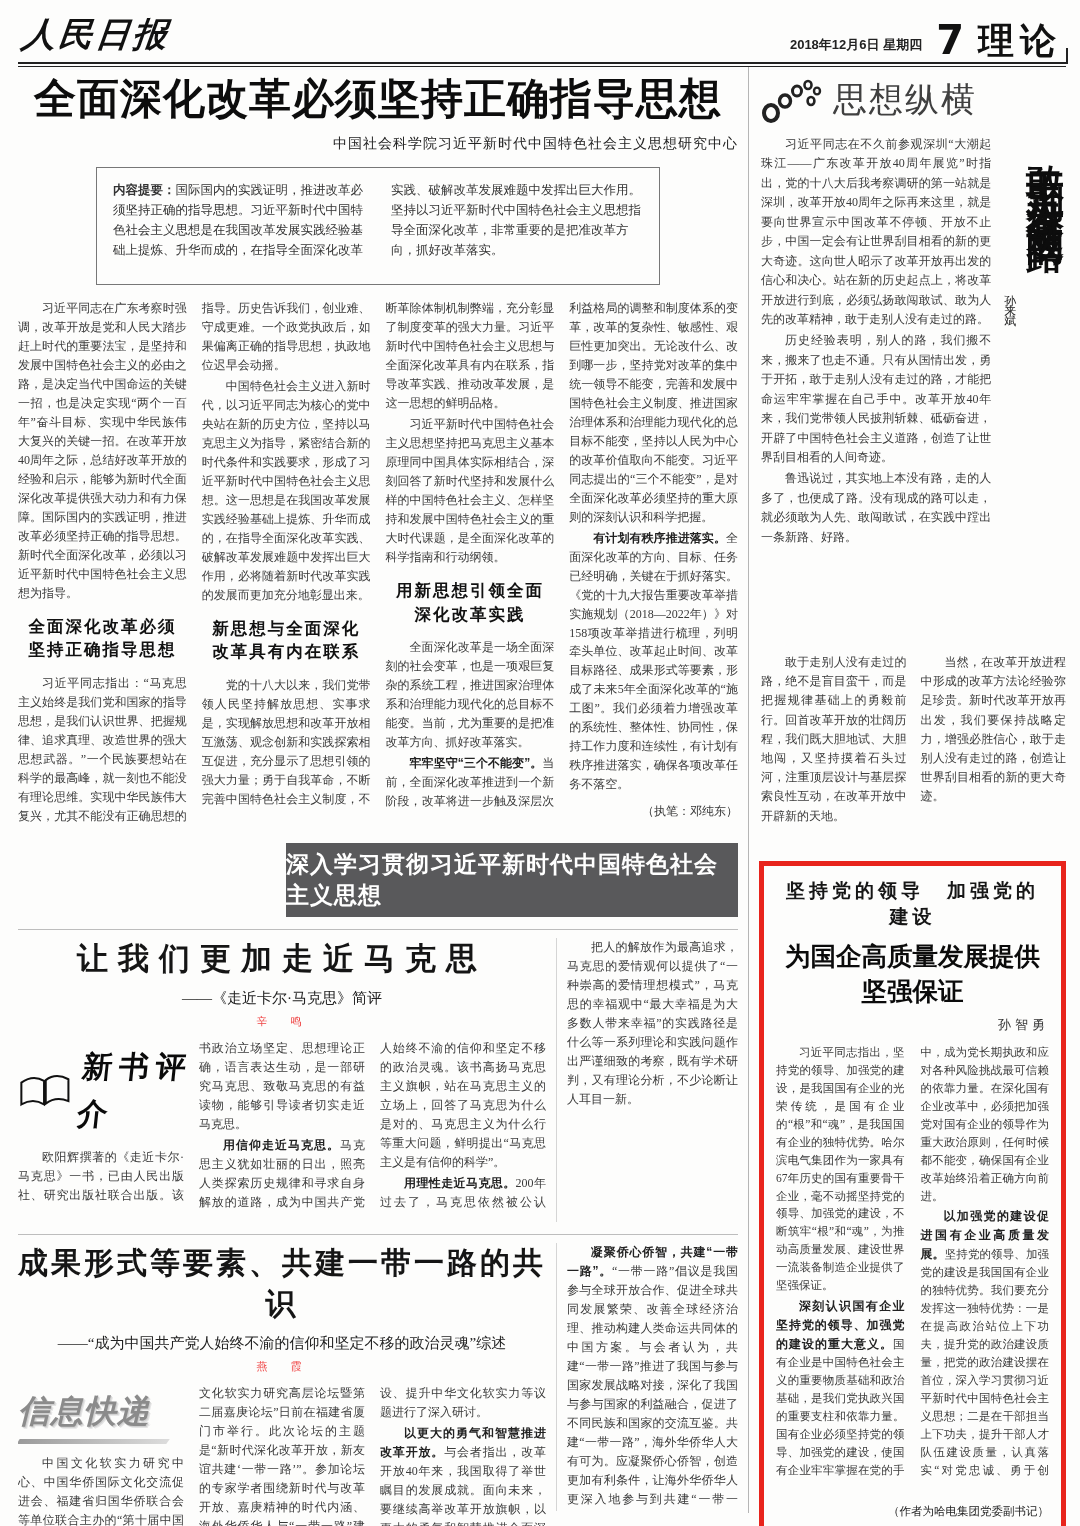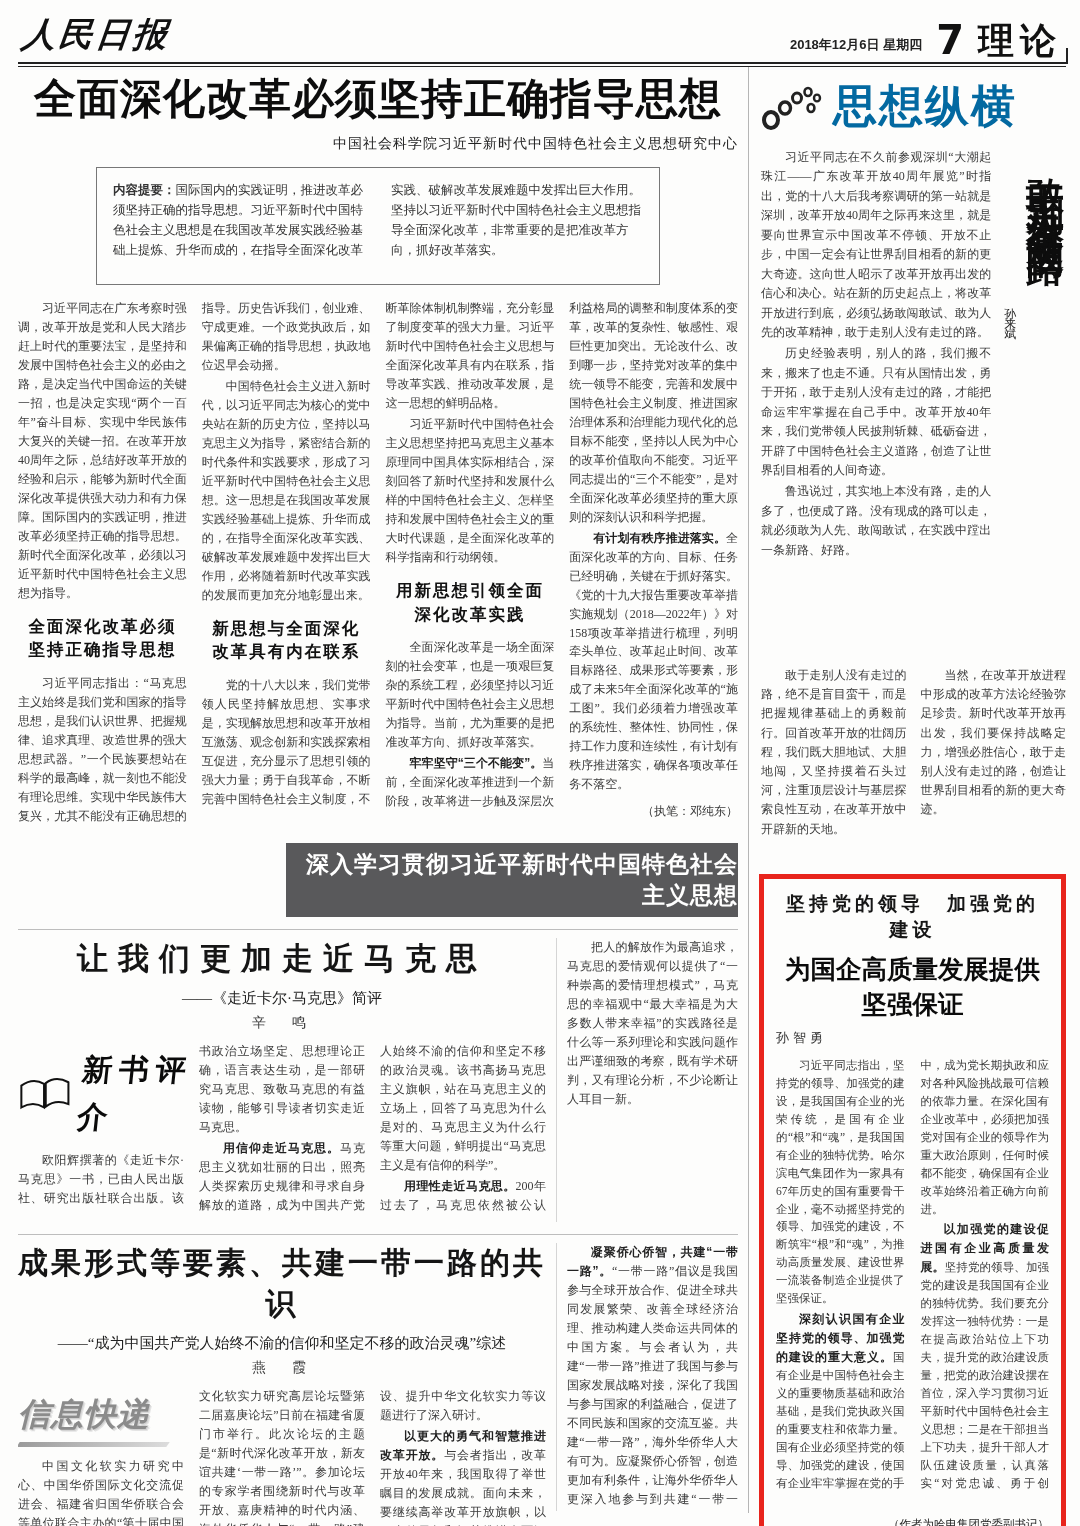--- a/index.html
+++ b/index.html
@@ -30,54 +30,54 @@
   .main-org { text-align:right; font-size:14px; color:#222; margin:12px 0 14px; letter-spacing:1px; }
   .abstract { margin:0 78px; border:1px solid #777; padding:12px 16px; column-count:2; column-gap:26px; font-size:12.5px; line-height:1.6; color:#333; height:118px; overflow:hidden; }
   .abstract b { font-family:"Liberation Sans",sans-serif; }
   .main-body { margin-top:14px; column-count:4; column-gap:15px; height:532px; overflow:hidden; font-size:12px; line-height:1.58; color:#3a3a3a; text-align:justify; }
   .main-body p, .art-body p, .sx-text p, .sx-bottom p, .soe-body p, .art-side p { text-indent:2em; margin-bottom:2px; }
   .colhead { font-family:"Liberation Sans",sans-serif; font-weight:bold; font-size:16.5px; color:#111; text-align:center; line-height:1.45; margin:12px 6px; text-indent:0; letter-spacing:2px; }
   .lead { font-weight:bold; color:#222; font-family:"Liberation Sans",sans-serif; font-size:12px; }
   .sign { text-align:right; margin-top:8px; font-size:12px; }
 
   
-  .banner { margin:12px 0 0 268px; width:452px; background:#59595b; color:#fff; font-family:"Liberation Sans",sans-serif; font-weight:bold; font-size:23px; letter-spacing:1px; text-align:right; padding:6px 0; }
+  .banner { margin:12px 0 0 268px; width:452px; background:#59595b; color:#fff; font-family:"Liberation Sans",sans-serif; font-weight:bold; font-size:23px; letter-spacing:1px; text-align:left; padding:6px 0; }
 
   
   .art-sec { margin-top:12px; border-top:1px solid #bdbdbd; padding-top:8px; display:flex; }
   .art-main { flex:1; padding-right:10px; }
   .art-side { width:182px; border-left:1px solid #d5d5d5; padding-left:10px; font-size:12px; line-height:1.58; color:#3a3a3a; text-align:justify; overflow:hidden; }
   .art-h2 { font-weight:900; font-size:31px; text-align:center; letter-spacing:10px; color:#151515; }
   .art-sub { text-align:center; font-size:15px; margin:9px 0 6px; color:#222; }
-  .art-author { text-align:center; font-size:14px; letter-spacing:6px; margin-bottom:10px; color:#404040; }
+  .art-author { text-align:center; font-size:11px; letter-spacing:6px; margin-bottom:10px; color:#ef4444; }
   .art-body { column-count:3; column-gap:15px; overflow:hidden; font-size:12px; line-height:1.58; color:#3a3a3a; text-align:justify; }
   .marx-body { height:178px; }
   .forum-body { height:158px; }
 
   .logo-book { display:flex; align-items:center; gap:8px; margin:4px 0 10px; }
   .logo-book .txt { font-family:"Liberation Sans",sans-serif; font-weight:900; font-size:30px; color:#0a0a0a; transform:skewX(-6deg); letter-spacing:1px; }
   .logo-info { margin:2px 0 10px; position:relative; }
   .logo-info .txt { font-family:"Liberation Sans",sans-serif; font-weight:900; font-style:italic; font-size:32px; letter-spacing:1px; color:#8b8b8b; text-shadow:1px 1px 0 #cfcfcf,2px 2px 0 #e4e4e4; }
   .logo-info .bars { height:5px; width:150px; background:linear-gradient(90deg,#9a9a9a,#dcdcdc); transform:skewX(-35deg); margin-top:2px; }
 
   
   .sx { padding-top:10px; }
   .sx-head { display:flex; align-items:center; gap:10px; }
-  .sx-title { font-family:"Liberation Sans",sans-serif; font-weight:700; font-size:44px; color:#0369a1; letter-spacing:2px; }
+  .sx-title { font-family:"Liberation Sans",sans-serif; font-weight:400; font-size:34px; color:#404040; letter-spacing:2px; }
   .sx-mid { display:flex; margin-top:12px; height:508px; overflow:hidden; }
   .sx-text { flex:1; font-size:12px; line-height:1.62; color:#3a3a3a; text-align:justify; padding-right:8px; overflow:hidden; }
   .sx-author { writing-mode:vertical-rl; font-size:12px; letter-spacing:10px; color:#222; margin:150px 2px 0 2px; }
   .sx-vert { writing-mode:vertical-rl; font-size:38px; font-weight:600; color:#0d0d0d; letter-spacing:7px; line-height:1.15; margin-left:2px; }
   .sx-bottom { column-count:2; column-gap:14px; height:196px; overflow:hidden; margin-top:10px; font-size:12px; line-height:1.6; color:#3a3a3a; text-align:justify; }
 
   
   .soe { position:relative; margin-top:12px; margin-left:-2px; border:5px solid #e8241c; height:729px; padding:12px 12px 46px; }
   .soe-kicker { text-align:center; font-weight:bold; font-size:19px; letter-spacing:4px; color:#161616; }
   .soe-headline { text-align:center; font-family:"Liberation Sans",sans-serif; font-weight:900; font-size:25.5px; color:#0b0b0b; margin:9px 0 7px; }
-  .soe-author { text-align:left; font-size:13px; letter-spacing:4px; color:#333; margin-bottom:10px; }
+  .soe-author { text-align:right; font-size:13px; letter-spacing:4px; color:#333; margin-bottom:10px; }
   .soe-body { column-count:2; column-gap:16px; height:452px; overflow:hidden; font-size:11.5px; line-height:1.56; color:#3a3a3a; text-align:justify; }
   .soe-sign { text-align:right; font-size:11.5px; margin-top:8px; color:#222; }
   .soe-logo { position:absolute; right:-5px; bottom:-5px; background:#4c1d95; padding:5px 16px 7px; }
   .soe-logo .txt { font-family:"Liberation Sans",sans-serif; font-weight:900; font-style:italic; font-size:28px; letter-spacing:2px; color:#f4f1ee; text-shadow:1px 1px 0 #b51b14,2px 2px 0 #8f120d; }
 </style>
 </head>
 <body>
 
 <div class="sheet">
 
@@ -103,21 +103,21 @@
         </div>
         <div class="main-body">
           <p>习近平同志在广东考察时强调，改革开放是党和人民大踏步赶上时代的重要法宝，是坚持和发展中国特色社会主义的必由之路，是决定当代中国命运的关键一招，也是决定实现“两个一百年”奋斗目标、实现中华民族伟大复兴的关键一招。在改革开放40周年之际，总结好改革开放的经验和启示，能够为新时代全面深化改革提供强大动力和有力保障。国际国内的实践证明，推进改革必须坚持正确的指导思想。新时代全面深化改革，必须以习近平新时代中国特色社会主义思想为指导。</p>
           <div class="colhead">全面深化改革必须坚持正确指导思想</div>
           <p>习近平同志指出：“马克思主义始终是我们党和国家的指导思想，是我们认识世界、把握规律、追求真理、改造世界的强大思想武器。”一个民族要想站在科学的最高峰，就一刻也不能没有理论思维。实现中华民族伟大复兴，尤其不能没有正确思想的指导。历史告诉我们，创业难、守成更难。一个政党执政后，如果偏离正确的指导思想，执政地位迟早会动摇。</p>
           <p>中国特色社会主义进入新时代，以习近平同志为核心的党中央站在新的历史方位，坚持以马克思主义为指导，紧密结合新的时代条件和实践要求，形成了习近平新时代中国特色社会主义思想。这一思想是在我国改革发展实践经验基础上提炼、升华而成的，在指导全面深化改革实践、破解改革发展难题中发挥出巨大作用，必将随着新时代改革实践的发展而更加充分地彰显出来。</p>
           <div class="colhead">新思想与全面深化改革具有内在联系</div>
           <p>党的十八大以来，我们党带领人民坚持解放思想、实事求是，实现解放思想和改革开放相互激荡、观念创新和实践探索相互促进，充分显示了思想引领的强大力量；勇于自我革命，不断完善中国特色社会主义制度，不断革除体制机制弊端，充分彰显了制度变革的强大力量。习近平新时代中国特色社会主义思想与全面深化改革具有内在联系，指导改革实践、推动改革发展，是这一思想的鲜明品格。</p>
           <p>习近平新时代中国特色社会主义思想坚持把马克思主义基本原理同中国具体实际相结合，深刻回答了新时代坚持和发展什么样的中国特色社会主义、怎样坚持和发展中国特色社会主义的重大时代课题，是全面深化改革的科学指南和行动纲领。</p>
           <div class="colhead">用新思想引领全面深化改革实践</div>
-          <p>全面深化改革是一场全面深刻的社会变革，也是一项艰巨复杂的系统工程，必须坚持以习近平新时代中国特色社会主义思想为指导。当前，尤为重要的是把准改革方向、抓好改革落实。</p>
+          <p>全面深化改革是一场全面深刻的社会变革，也是一项艰巨复杂的系统工程，推进国家治理体系和治理能力现代化的总目标不能变。当前，尤为重要的是把准改革方向、抓好改革落实。</p>
           <p><span class="lead">牢牢坚守“三个不能变”。</span><span>当前，全面深化改革推进到一个新阶段，改革将进一步触及深层次利益格局的调整和制度体系的变革，改革的复杂性、敏感性、艰巨性更加突出。无论改什么、改到哪一步，坚持党对改革的集中统一领导不能变，完善和发展中国特色社会主义制度、推进国家治理体系和治理能力现代化的总目标不能变，坚持以人民为中心的改革价值取向不能变。习近平同志提出的“三个不能变”，是对全面深化改革必须坚持的重大原则的深刻认识和科学把握。</span></p>
           <p><span class="lead">有计划有秩序推进落实。</span><span>全面深化改革的方向、目标、任务已经明确，关键在于抓好落实。《党的十九大报告重要改革举措实施规划（2018—2022年）》对158项改革举措进行梳理，列明牵头单位、改革起止时间、改革目标路径、成果形式等要素，形成了未来5年全面深化改革的“施工图”。我们必须着力增强改革的系统性、整体性、协同性，保持工作力度和连续性，有计划有秩序推进落实，确保各项改革任务不落空。</span></p>
           <p class="sign">（执笔：邓纯东）</p>
         </div>
       </div>
 
       <div class="banner">深入学习贯彻习近平新时代中国特色社会主义思想</div>
 
       <div class="art-sec">
         <div class="art-main">

